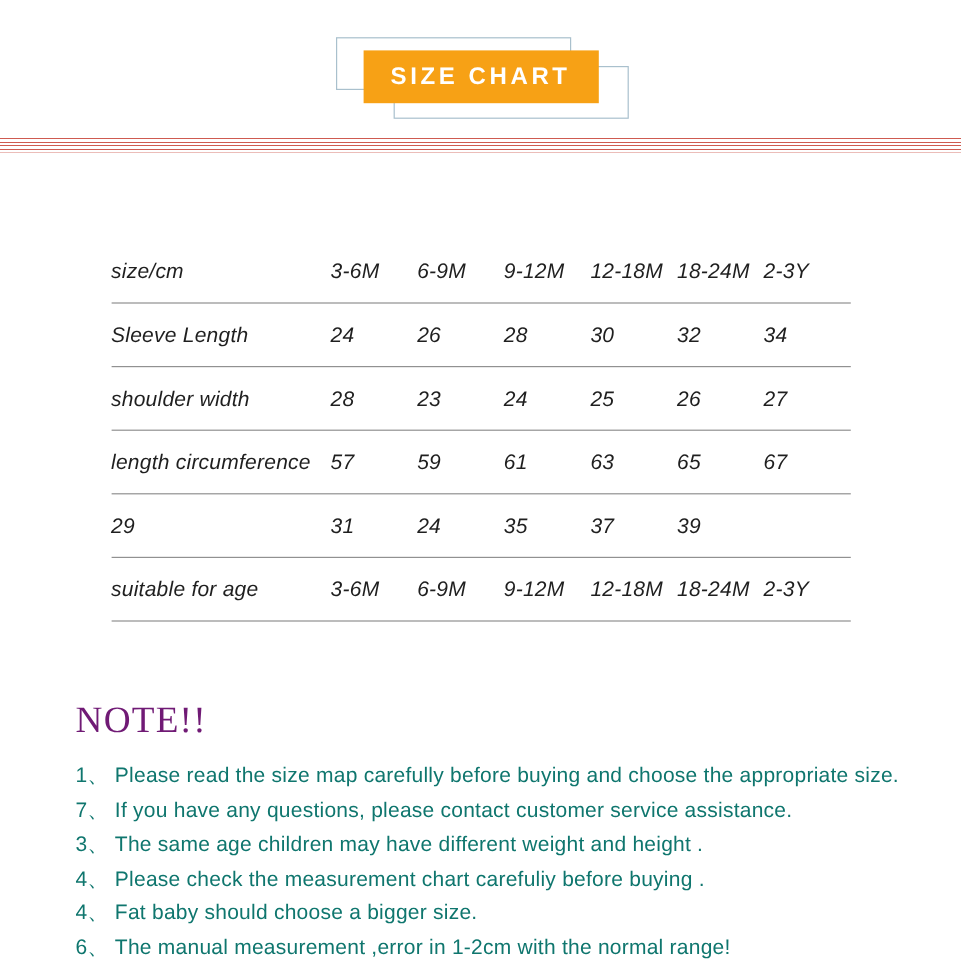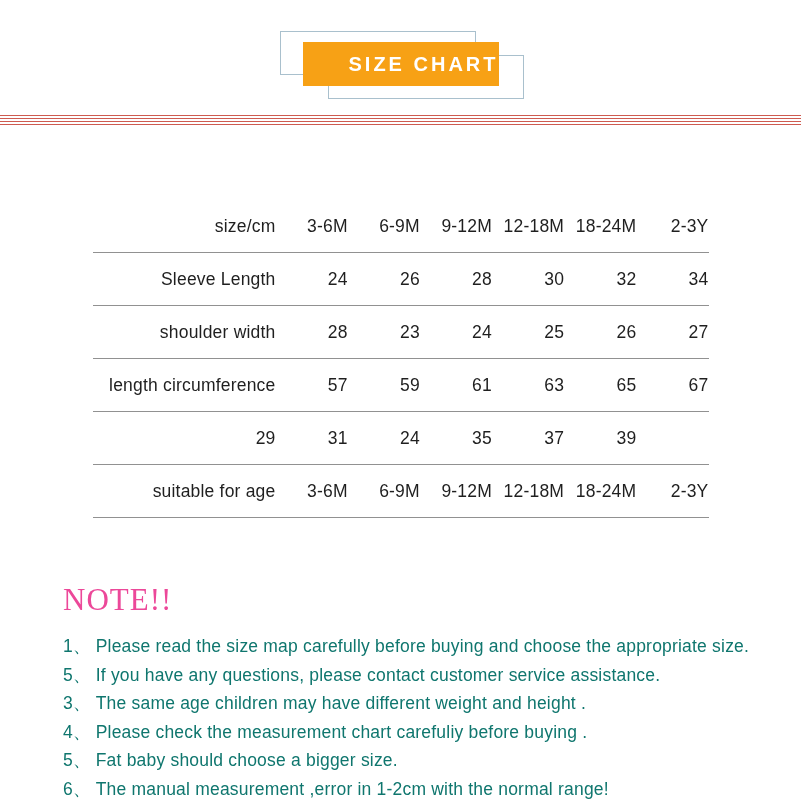--- a/index.html
+++ b/index.html
@@ -27,21 +27,21 @@
   .outline-front { bottom: -13px; right: -25px; }
   .header-box {
     position: relative;
     z-index: 1;
     width: 196px; height: 44px;
     background: #f7a115;
     color: #ffffff;
     font-size: 20px;
     font-weight: bold;
     letter-spacing: 3px;
-    text-align: right;
+    text-align: center;
     line-height: 44px;
   }
 
   
   .striped-divider {
     margin-top: 29px;
     width: 801px;
     height: 12px;
     background-image: repeating-linear-gradient(
       to bottom,
@@ -58,34 +58,35 @@
     margin: 73px auto 0;
   }
   .trow {
     display: grid;
     grid-template-columns: 183px repeat(6, 1fr);
     align-items: center;
     height: 53px;
     border-bottom: 1px solid #919191;
   }
   .tcell {
-    text-align: right;
+    text-align: left;
     font-size: 17.5px;
     color: #1f1f1f;
     letter-spacing: 0.2px;
+    font-style: italic;
   }
 
   
   .note-section {
     margin: 64px 0 0 63px;
   }
   .note-heading {
     font-family: "Liberation Serif", serif;
     font-size: 31px;
-    color: #ec4899;
+    color: #701a75;
     letter-spacing: 1px;
   }
   .note-list {
     margin-top: 14px;
   }
   .note-item {
     font-size: 17.5px;
     color: #0f766e;
     line-height: 28.5px;
     letter-spacing: 0.2px;
@@ -162,19 +163,19 @@
     <div class="tcell">18-24M</div>
     <div class="tcell">2-3Y</div>
   </div>
 
 </div>
 
 <div class="note-section">
   <div class="note-heading">NOTE!!</div>
   <div class="note-list">
     <div class="note-item">1、 Please read the size map carefully before buying and choose the appropriate size.</div>
-    <div class="note-item">5、 If you have any questions, please contact customer service assistance.</div>
+    <div class="note-item">7、 If you have any questions, please contact customer service assistance.</div>
     <div class="note-item">3、 The same age children may have different weight and height .</div>
     <div class="note-item">4、 Please check  the  measurement chart carefuliy before buying .</div>
-    <div class="note-item">5、 Fat baby should choose a bigger size.</div>
+    <div class="note-item">4、 Fat baby should choose a bigger size.</div>
     <div class="note-item">6、 The manual measurement ,error in 1-2cm with the normal range!</div>
   </div>
 </div>
 
 </body></html>

